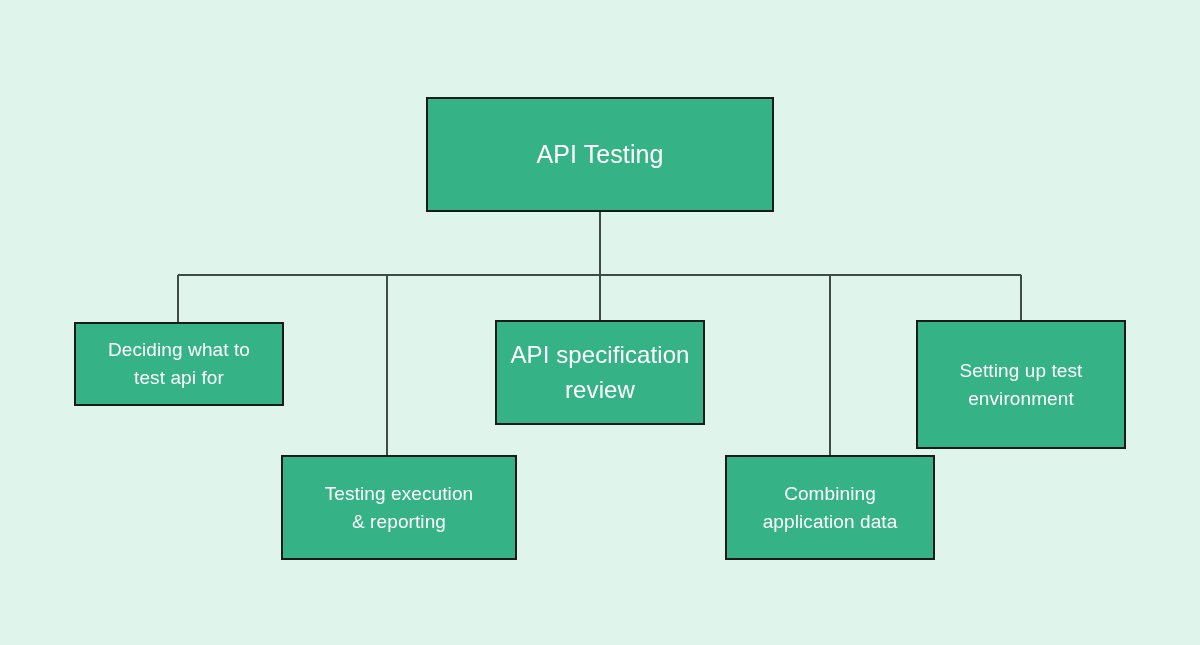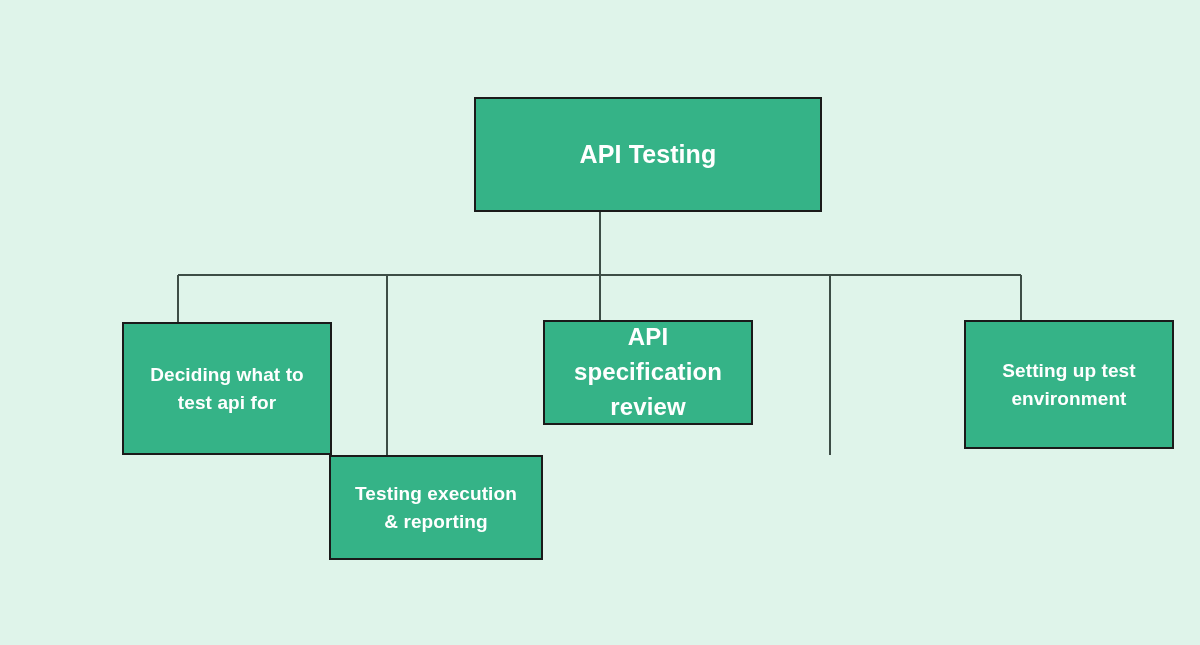--- a/index.html
+++ b/index.html
@@ -29,65 +29,64 @@
   .node {
     position: absolute;
     box-sizing: border-box;
     background: #35b387;
     border: 2px solid #1a1a1a;
     color: #ffffff;
     display: flex;
     align-items: center;
     justify-content: center;
     text-align: center;
-    font-weight: bold;
+    font-weight: normal;
     line-height: 1.45;
     letter-spacing: 0.1px;
     padding: 0 10px;
-    margin-left: 48px;
   }
   .node-label {
     display: block;
     white-space: pre-line;
   }
   
   #node-root {
     left: 426px;
     top: 97px;
     width: 348px;
     height: 115px;
     font-size: 25px;
   }
   
   #node-deciding {
     left: 74px;
     top: 322px;
     width: 210px;
-    height: 133px;
+    height: 84px;
     font-size: 19px;
   }
   #node-api-spec {
     left: 495px;
     top: 320px;
     width: 210px;
     height: 105px;
     font-size: 24px;
   }
   #node-setting-up {
     left: 916px;
     top: 320px;
     width: 210px;
     height: 129px;
     font-size: 19px;
   }
   
   #node-testing-exec {
     left: 281px;
     top: 455px;
-    width: 214px;
+    width: 236px;
     height: 105px;
     font-size: 19px;
   }
   #node-combining {
     left: 725px;
     top: 455px;
     width: 210px;
     height: 105px;
     font-size: 19px;
   }
@@ -126,19 +125,23 @@
   <div class="node" id="node-testing-exec">
     <span class="node-label">Testing execution
 &amp; reporting</span>
   </div>
 
   <div class="node" id="node-api-spec">
     <span class="node-label">API specification
 review</span>
   </div>
 
+  <div class="node" id="node-combining">
+    <span class="node-label">Combining
+application data</span>
+  </div>
 
   <div class="node" id="node-setting-up">
     <span class="node-label">Setting up test
 environment</span>
   </div>
 
 </div>
 
 </body></html>

